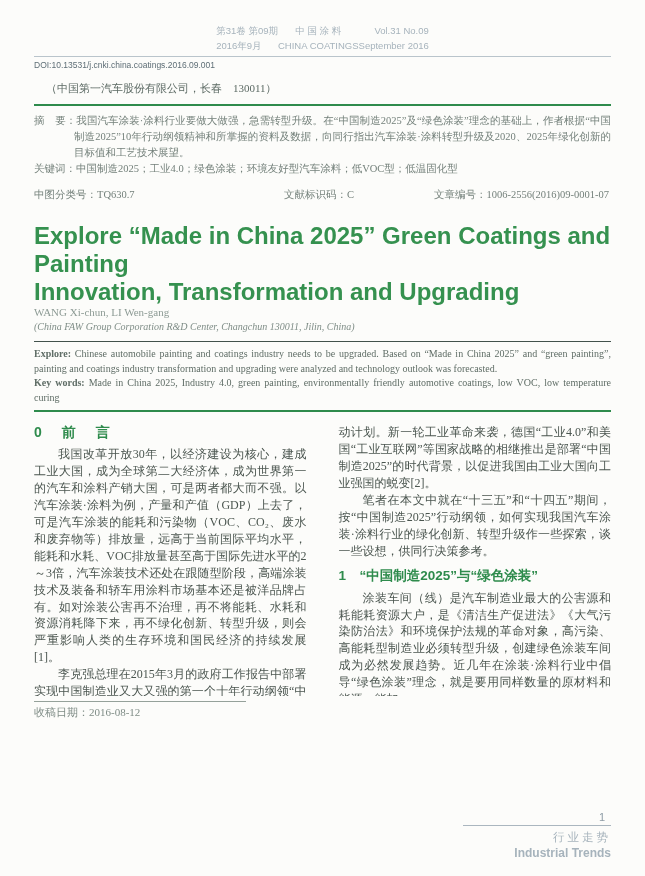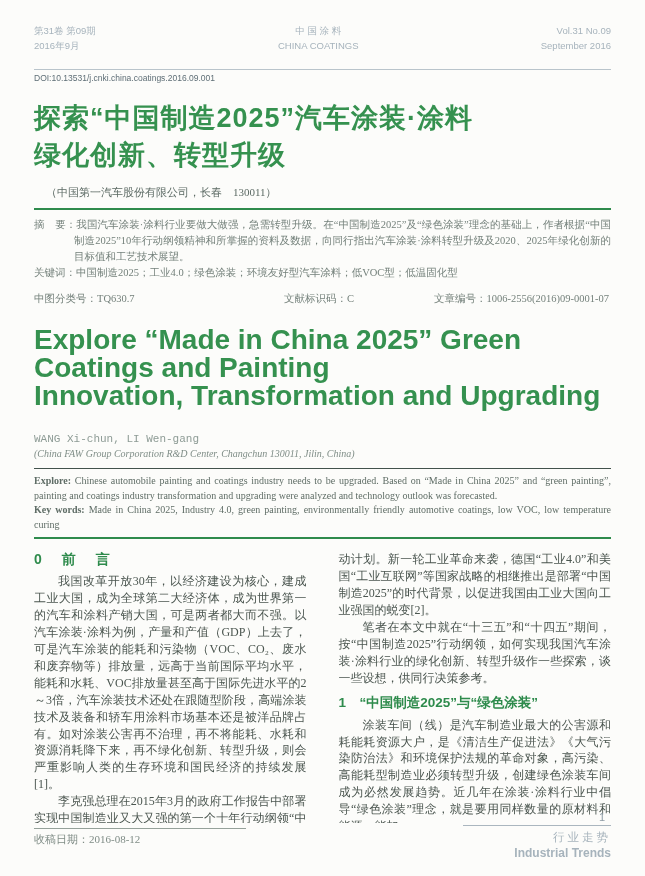--- a/index.html
+++ b/index.html
@@ -4,24 +4,24 @@
 <style>
   html,body { margin:0; padding:0; background:#e9e9e7; }
   .page {
     width:645px; height:876px; margin:0 auto; background:#fcfcfa;
     box-sizing:border-box; padding:24px 34px 0 34px;
     font-family:"Liberation Serif","DejaVu Serif",serif;
     position:relative; overflow:hidden;
   }
   
   .journal-header {
-    display:flex; justify-content:space-between; align-items:flex-end;
+    display:flex; justify-content:center; align-items:flex-end;
     color:#a6b3bc; font-size:9.5px; line-height:1.55;
     font-family:"Liberation Sans","DejaVu Sans",sans-serif;
-    padding-bottom:16px; border-bottom:1px solid #b9c4cb;
+    padding-bottom:3px; border-bottom:1px solid #b9c4cb;
   }
   .jh-center { text-align:center; }
   .jh-right  { text-align:right; }
   .doi-line { color:#5e6e76; font-size:8.5px; margin-top:3px;
     font-family:"Liberation Sans","DejaVu Sans",sans-serif; }
   
   .title-cn {
     color:#35914f; font-family:"Liberation Sans","DejaVu Sans",sans-serif;
     font-weight:bold; font-size:27px; line-height:37px; letter-spacing:1px;
     margin-top:17px;
@@ -32,24 +32,24 @@
   
   .abstract-cn { margin-top:7px; font-size:10.5px; line-height:16px; color:#74817b; }
   .hang { padding-left:40px; text-indent:-40px; text-align:justify; margin:0; }
   .class-row { display:flex; margin-top:10px; font-size:10.5px; color:#74817b; }
   .class-item-1 { flex:0 0 250px; }
   .class-item-2 { flex:0 0 150px; }
   .class-item-3 { flex:1; }
   
   .title-en {
     color:#35914f; font-family:"Liberation Sans","DejaVu Sans",sans-serif;
-    font-weight:bold; font-size:28px; line-height:28px; margin-top:19px;
+    font-weight:bold; font-size:24px; line-height:28px; margin-top:19px;
   }
-  .authors-en { margin-top:23px; color:#8d9b95; font-size:11px;
-    font-family:Liberation Mono, monospace; }
+  .authors-en { margin-top:0; color:#8d9b95; font-size:11px;
+    font-family:Liberation Serif, serif; }
   .affil-en { margin-top:3px; color:#7f8d87; font-size:10px; font-style:italic; }
   .rule-dark { height:0; border:0; border-top:1.5px solid #42524c; margin:9px 0 0 0; }
   .abstract-en { margin-top:5px; font-size:10px; line-height:14.5px;
     color:#5f6d66; text-align:justify; }
   .abstract-en .lbl { font-weight:bold; }
   .rule-green-2 { height:0; border:0; border-top:2px solid #2e8b4c; margin:5px 0 0 0; }
   
   .columns { display:flex; gap:32px; margin-top:12px; height:272px; overflow:hidden; }
   .col { flex:1 1 0; font-size:12px; line-height:16.9px; color:#4a554f; text-align:justify; }
   .sec-head {
@@ -84,24 +84,20 @@
       <div>中 国 涂 料</div>
       <div>CHINA COATINGS</div>
     </div>
     <div class="jh-right">
       <div>Vol.31 No.09</div>
       <div>September 2016</div>
     </div>
   </div>
   <div class="doi-line">DOI:10.13531/j.cnki.china.coatings.2016.09.001</div>
 
-  <div class="title-cn">
-    <div>探索“中国制造2025”汽车涂装·涂料</div>
-    <div>绿化创新、转型升级</div>
-  </div>
 
   <div class="affil-cn">（中国第一汽车股份有限公司，长春　130011）</div>
 
   <hr class="rule-green">
 
   <div class="abstract-cn">
     <p class="hang"><span>摘　要：</span><span>我国汽车涂装·涂料行业要做大做强，急需转型升级。在“中国制造2025”及“绿色涂装”理念的基础上，作者根据“中国制造2025”10年行动纲领精神和所掌握的资料及数据，向同行指出汽车涂装·涂料转型升级及2020、2025年绿化创新的目标值和工艺技术展望。</span></p>
     <p class="hang"><span>关键词：</span><span>中国制造2025；工业4.0；绿色涂装；环境友好型汽车涂料；低VOC型；低温固化型</span></p>
     <div class="class-row">
       <div class="class-item-1"><span>中图分类号：</span><span>TQ630.7</span></div>

